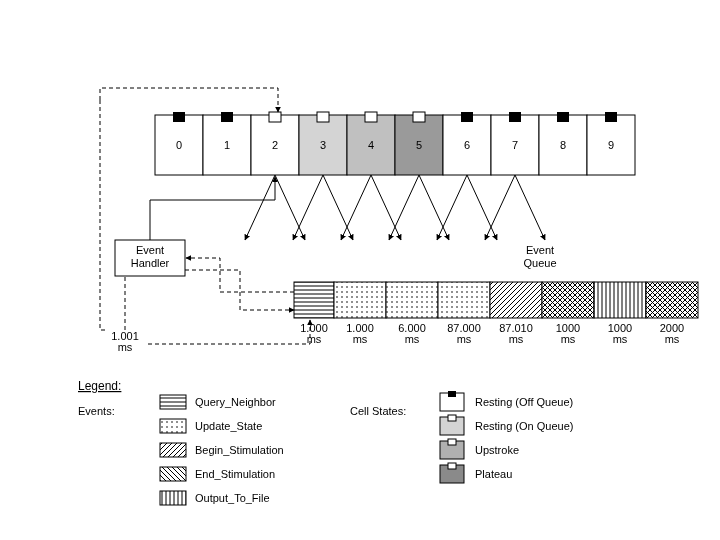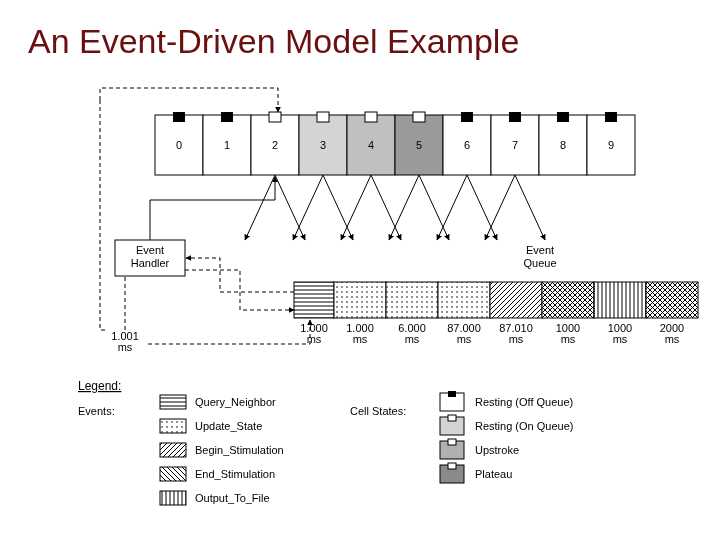--- a/index.html
+++ b/index.html
@@ -13,21 +13,20 @@
   .lbl{font-size:11px;fill:#000;text-anchor:middle}
   .lbl-left{font-size:11px;fill:#000;text-anchor:start}
   .arrow{stroke:#000;stroke-width:1;fill:none;marker-end:url(#ah)}
   .dashed{stroke-dasharray:4 3}
   .legendT{font-size:12px;text-decoration:underline}
 </style>
 </head>
 <body>
 
 <div class="slide">
-  <div class="title">An Event-Driven Model Example</div>
 
   <svg width="720" height="540">
     <defs>
       <marker id="ah" viewBox="0 0 10 10" refX="9" refY="5" markerWidth="6" markerHeight="6" orient="auto">
         <path d="M0 0 L10 5 L0 10 z" fill="#000"></path>
       </marker>
       <pattern id="patH" width="4" height="4" patternUnits="userSpaceOnUse">
         <rect width="4" height="4" fill="#fff"></rect>
           <path d="M0 2 H4" stroke="#000" stroke-width="1"></path>
       </pattern>

